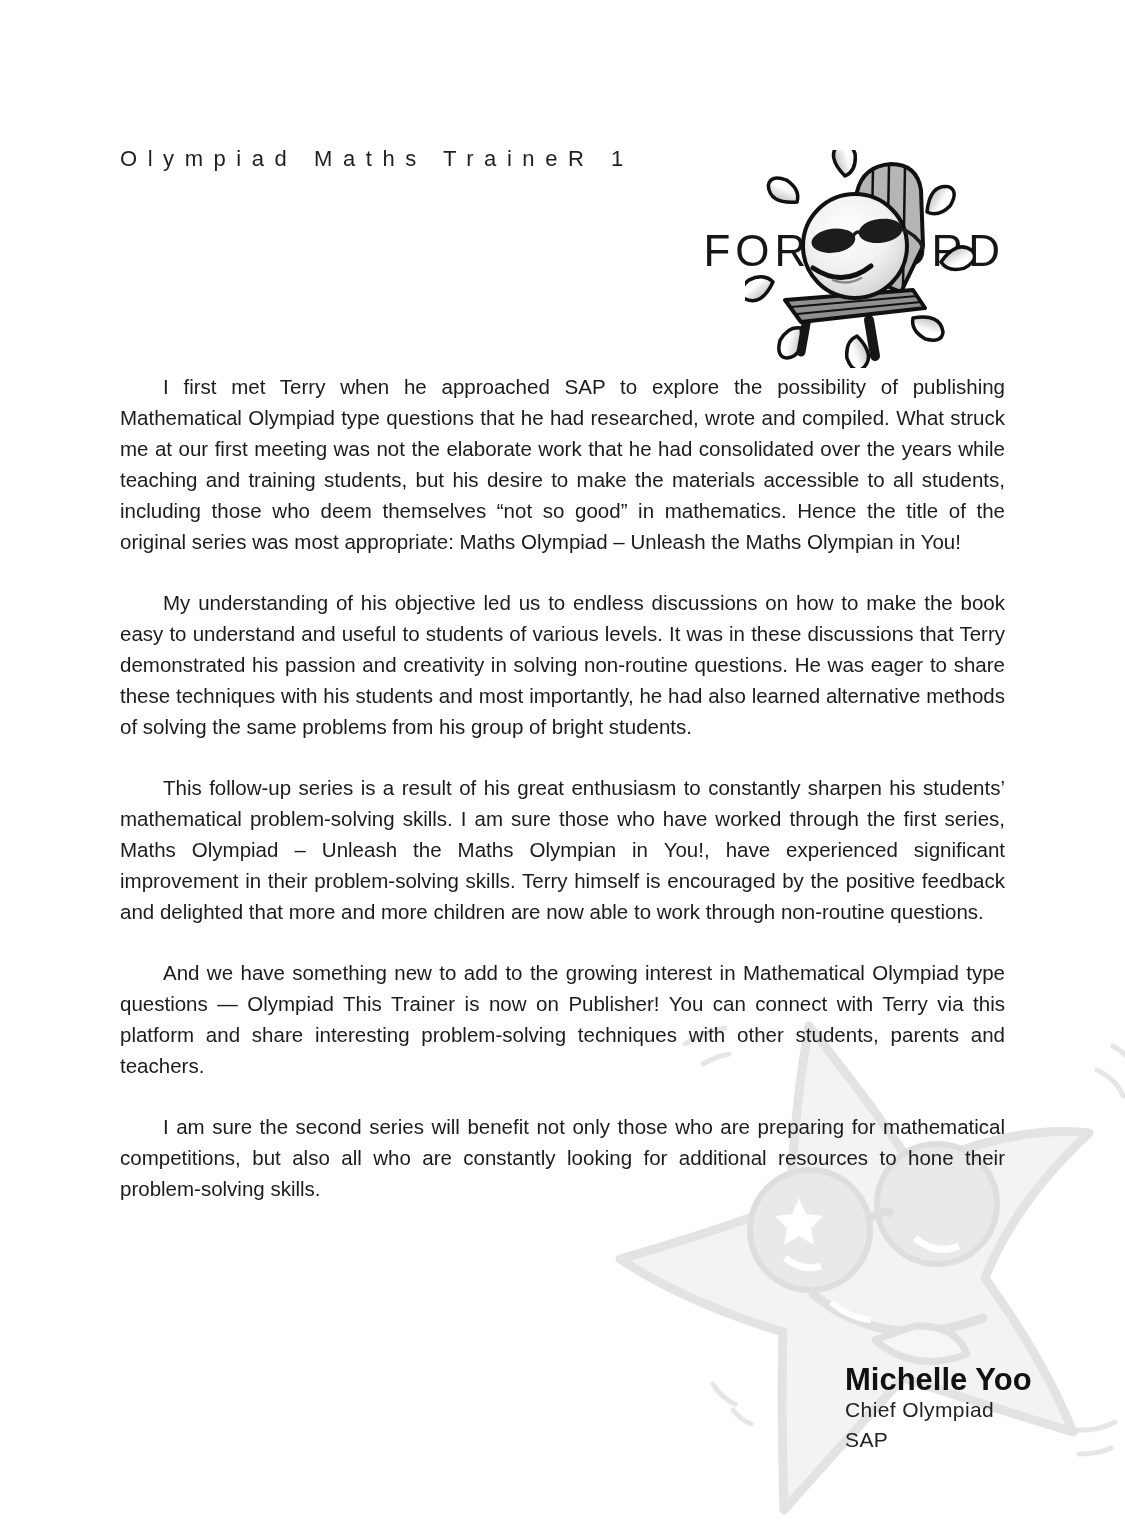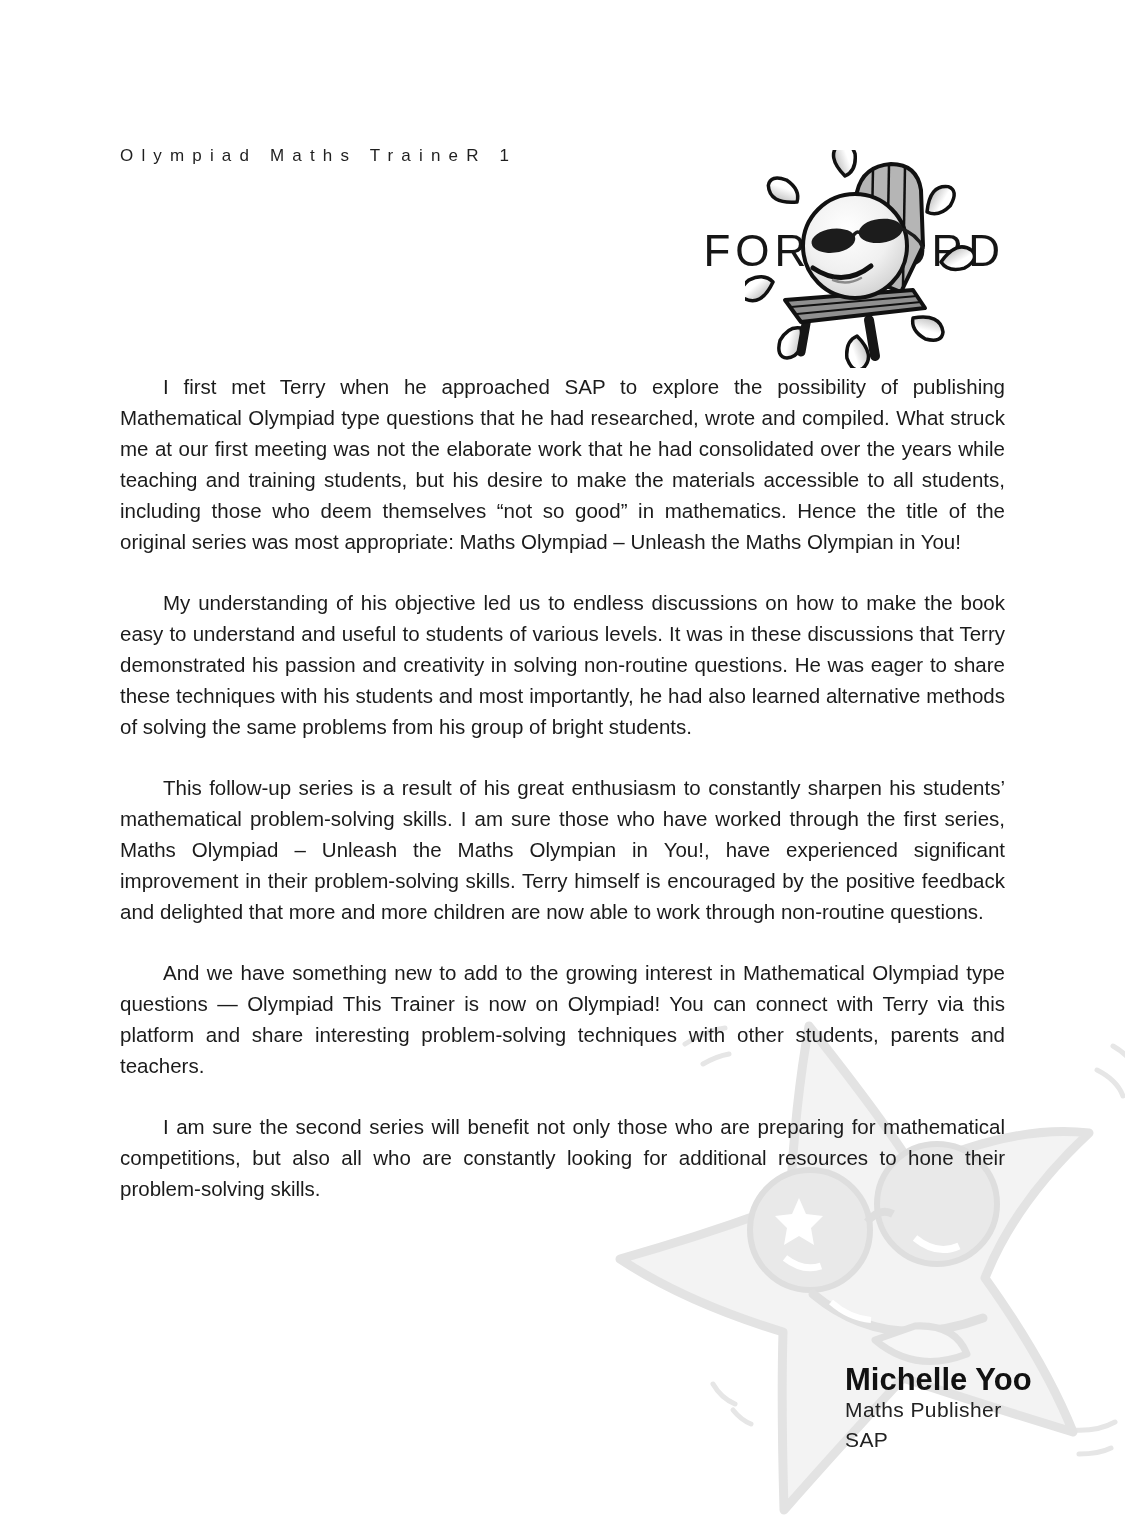--- a/index.html
+++ b/index.html
@@ -6,21 +6,21 @@
   .page {
     position:relative;
     width:1125px; height:1538px;
     background:#ffffff;
     overflow:hidden;
     font-family:"Liberation Sans", sans-serif;
     color:#1b1b1b;
   }
   .series-header {
     position:absolute; left:120px; top:146px;
-    font-size:17px; letter-spacing:0.48em;
+    font-size:22px; letter-spacing:0.48em;
     color:#1f1f1f; white-space:nowrap;
     font-weight:400;
   }
   .page-title {
     position:absolute; left:120px; top:226px; width:885px;
     text-align:right;
     font-size:44px; letter-spacing:5px;
     font-weight:400; color:#161616;
   }
   .mascot {
@@ -145,23 +145,23 @@
       </g>
       <path d="M68,118 Q 98,138 126,116" fill="none" stroke="#111" stroke-width="5" stroke-linecap="round"></path>
       <path d="M88,130 q 14,6 28,-2" fill="none" stroke="#8a8a8a" stroke-width="2.5" stroke-linecap="round"></path>
     </g>
   </svg>
 
   <div class="body-copy" id="paragraphs">
       <p class="body-para"><span>I first met Terry when he approached SAP to explore the possibility of publishing Mathematical Olympiad type questions that he had researched, wrote and compiled. What struck me at our first meeting was not the elaborate work that he had consolidated over the years while teaching and training students, but his desire to make the materials accessible to </span><span class="em">all</span><span> students, including those who deem themselves “not so good” in mathematics. Hence the title of the original series was most appropriate: </span><span class="em">Maths Olympiad – Unleash the Maths Olympian in You!</span></p>
       <p class="body-para"><span>My understanding of his objective led us to endless discussions on how to make the book easy to understand and useful to students of various levels. It was in these discussions that Terry demonstrated his passion and creativity in solving non-routine questions. He was eager to share these techniques with his students and most importantly, he had also learned alternative methods of solving the same problems from his group of bright students.</span></p>
       <p class="body-para"><span>This follow-up series is a result of his great enthusiasm to constantly sharpen his students’ mathematical problem-solving skills. I am sure those who have worked through the first series, </span><span class="em">Maths Olympiad – Unleash the Maths Olympian in You!</span><span>, have experienced significant improvement in their problem-solving skills. Terry himself is encouraged by the positive feedback and delighted that more and more children are now able to work through non-routine questions.</span></p>
-      <p class="body-para"><span>And we have something new to add to the growing interest in Mathematical Olympiad type questions — </span><span class="em">Olympiad This Trainer</span><span> is now on </span><span class="em">Olympiad</span><span>! You can connect with Terry via this platform and share interesting problem-solving techniques with other students, parents and teachers.</span></p>
+      <p class="body-para"><span>And we have something new to add to the growing interest in Mathematical Olympiad type questions — </span><span class="em">Olympiad This Trainer</span><span> is now on </span><span class="em">Publisher</span><span>! You can connect with Terry via this platform and share interesting problem-solving techniques with other students, parents and teachers.</span></p>
       <p class="body-para"><span>I am sure the second series will benefit not only those who are preparing for mathematical competitions, but also all who are constantly looking for additional resources to hone their problem-solving skills.</span></p>
     </div>
 
   <div class="signature">
     <div class="sig-name">Michelle Yoo</div>
-    <div class="sig-role">Maths Publisher</div>
+    <div class="sig-role">Chief Olympiad</div>
     <div class="sig-org">SAP</div>
   </div>
 
 </div>
 
 </body></html>

